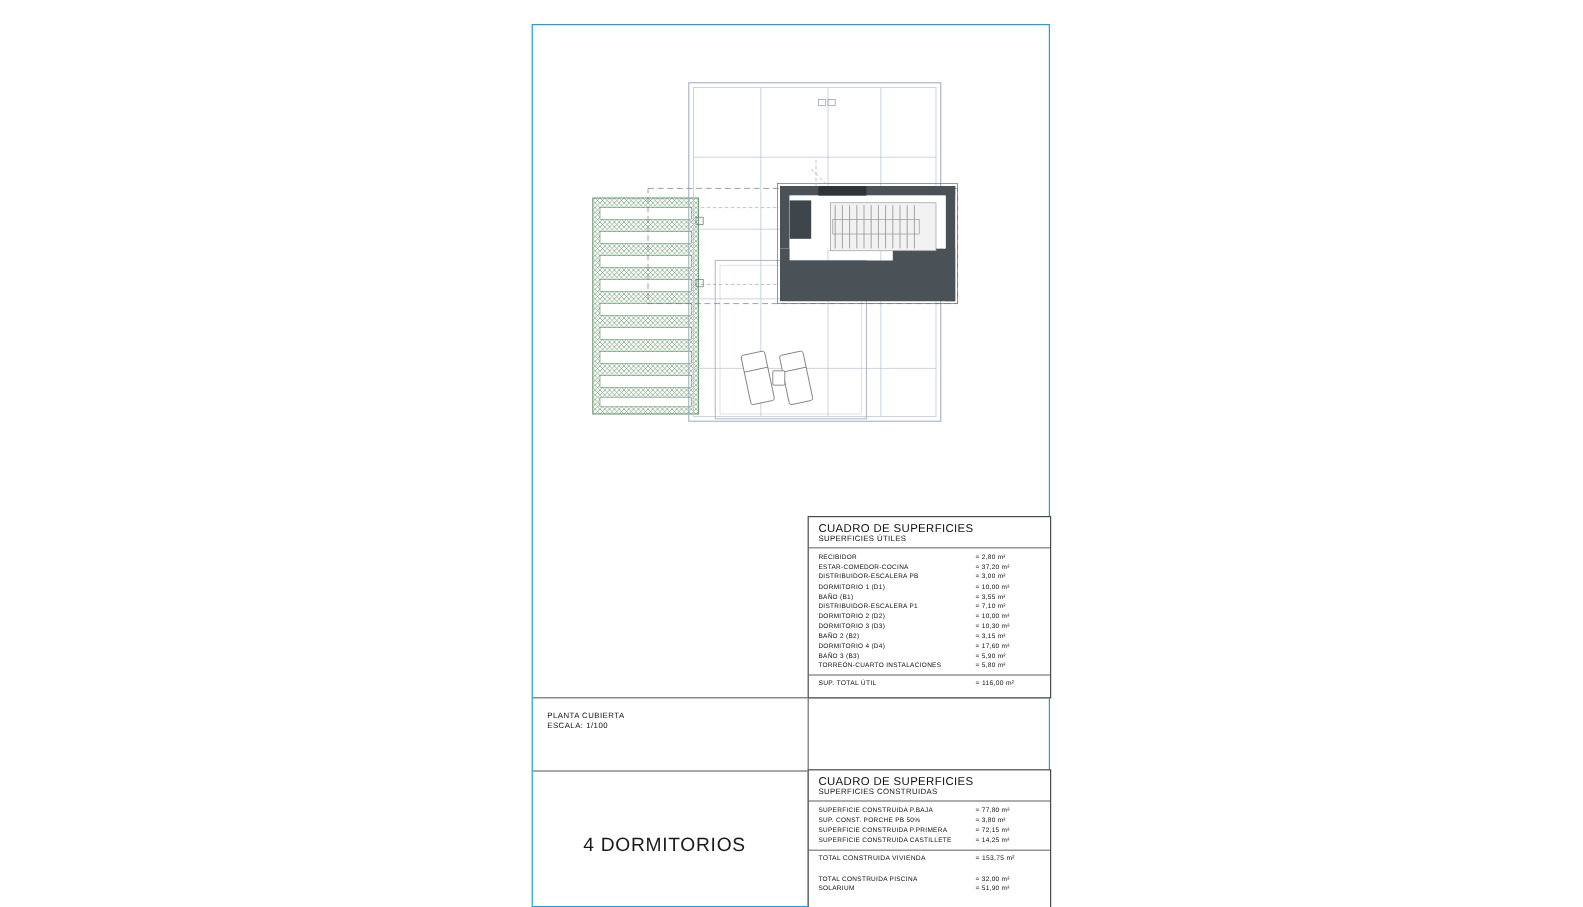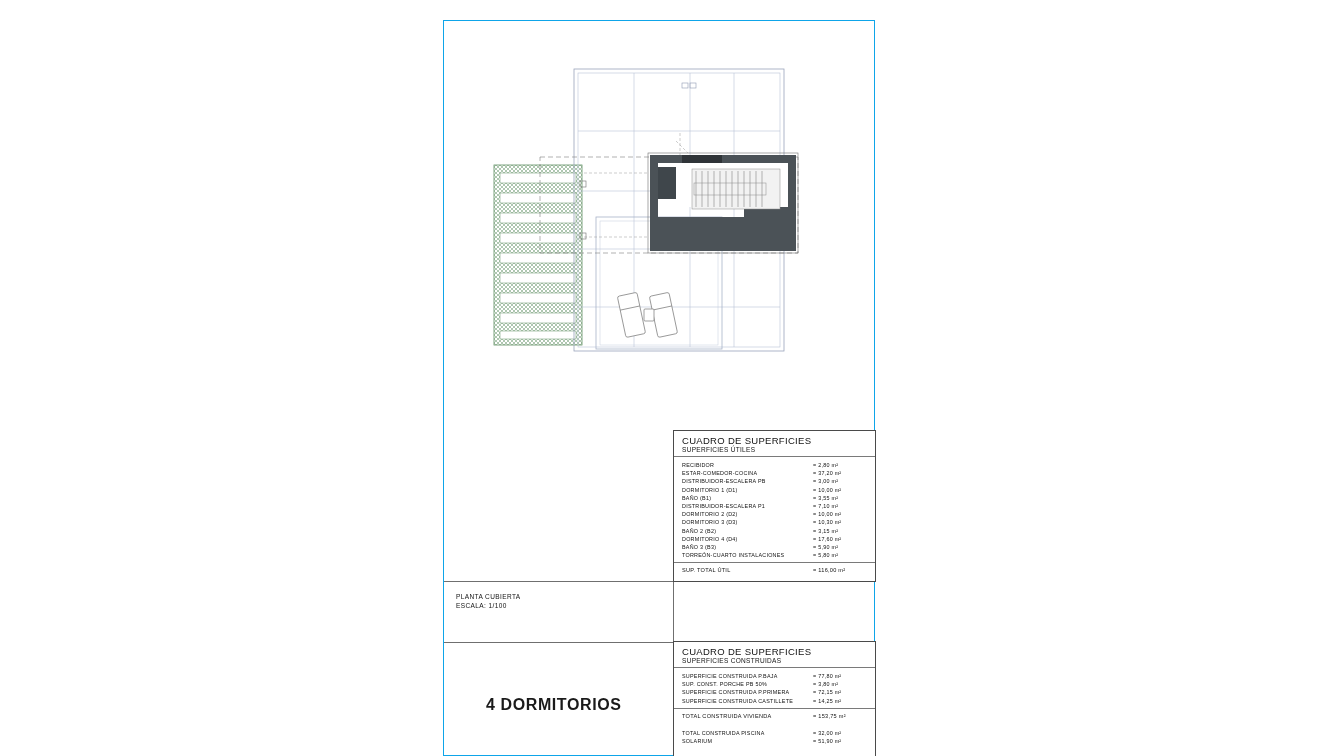--- a/index.html
+++ b/index.html
@@ -113,21 +113,21 @@
     letter-spacing: .4px;
     color: #111;
   }
   #bedrooms {
     position: absolute;
     left: 42px;
     top: 675px;
     font-size: 16px;
     letter-spacing: .6px;
     color: #1a1a1a;
-    font-weight: 700;
+    font-weight: 400;
   }
 </style>
 </head>
 <body>
 
 <div id="sheet">
 
   <div id="plan">
     <svg class="plan-svg" width="432" height="560" viewBox="0 0 432 560">
 

